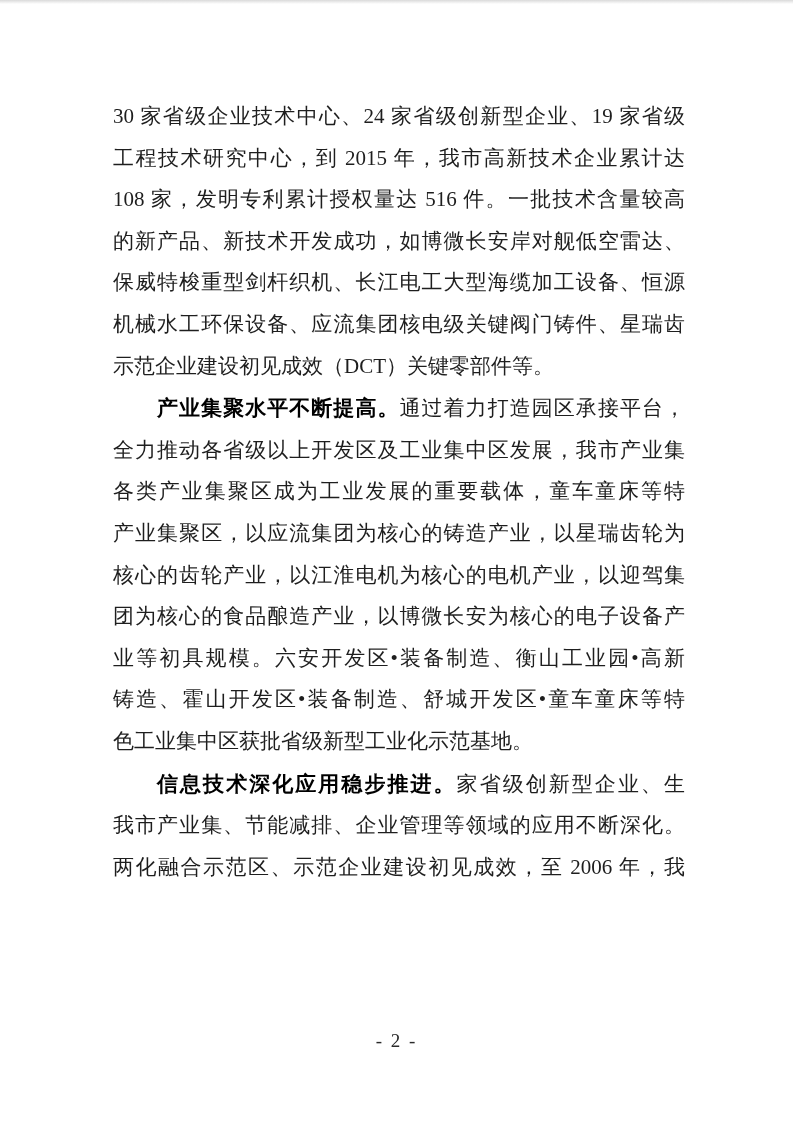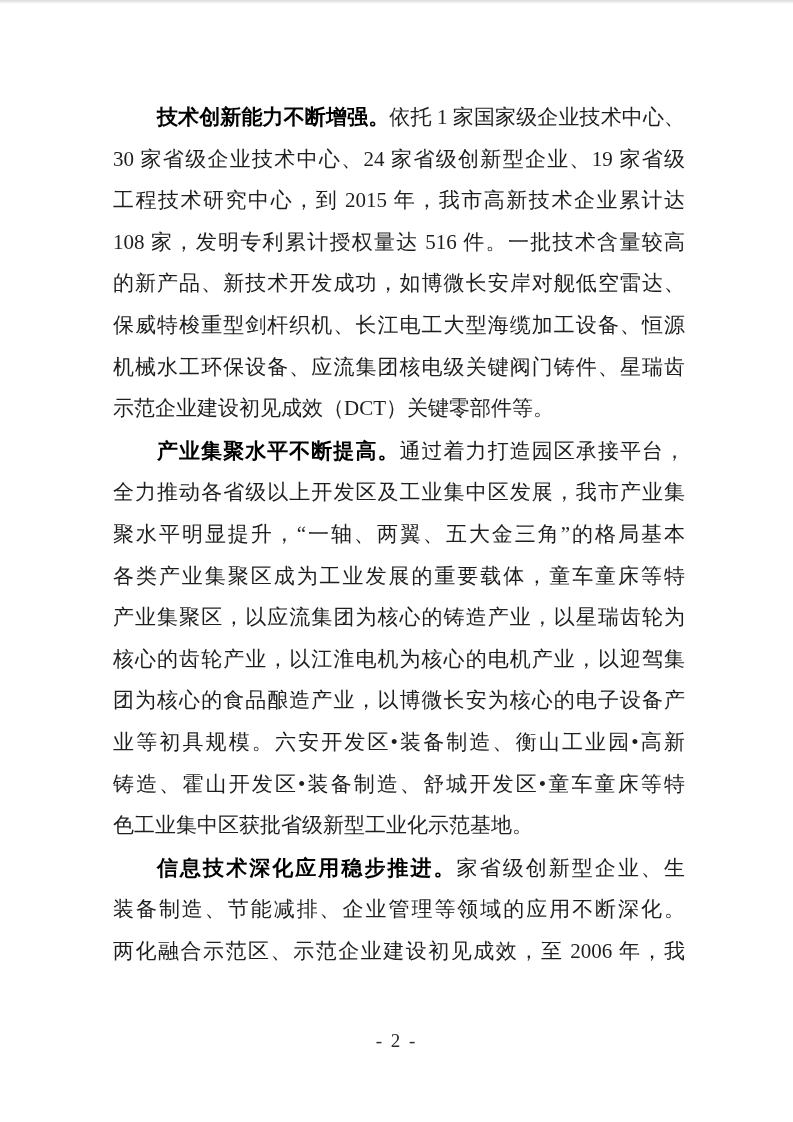--- a/index.html
+++ b/index.html
@@ -61,39 +61,37 @@
     font-family: "Liberation Serif", serif;
   }
 </style>
 </head>
 <body>
 
 <div class="page">
   <div class="scan-edge"></div>
 
   <div class="content">
-    <div class="line indent"><span class="lead">技术创新能力不断增强。</span><span>依托 1 家国家级企业技术中心、</span></div>
     <div class="line"><span>30 家省级企业技术中心、24 家省级创新型企业、19 家省级</span></div>
     <div class="line"><span>工程技术研究中心，到 2015 年，我市高新技术企业累计达</span></div>
     <div class="line"><span>108 家，发明专利累计授权量达 516 件。一批技术含量较高</span></div>
     <div class="line"><span>的新产品、新技术开发成功，如博微长安岸对舰低空雷达、</span></div>
     <div class="line"><span>保威特梭重型剑杆织机、长江电工大型海缆加工设备、恒源</span></div>
     <div class="line"><span>机械水工环保设备、应流集团核电级关键阀门铸件、星瑞齿</span></div>
     <div class="line end"><span>示范企业建设初见成效（DCT）关键零部件等。</span></div>
 
     <div class="line indent"><span class="lead">产业集聚水平不断提高。</span><span>通过着力打造园区承接平台，</span></div>
     <div class="line"><span>全力推动各省级以上开发区及工业集中区发展，我市产业集</span></div>
-    <div class="line"><span>聚水平明显提升，“一轴、两翼、五大金三角”的格局基本</span></div>
     <div class="line"><span>各类产业集聚区成为工业发展的重要载体，童车童床等特</span></div>
     <div class="line"><span>产业集聚区，以应流集团为核心的铸造产业，以星瑞齿轮为</span></div>
     <div class="line"><span>核心的齿轮产业，以江淮电机为核心的电机产业，以迎驾集</span></div>
     <div class="line"><span>团为核心的食品酿造产业，以博微长安为核心的电子设备产</span></div>
     <div class="line"><span>业等初具规模。六安开发区•装备制造、衡山工业园•高新</span></div>
     <div class="line"><span>铸造、霍山开发区•装备制造、舒城开发区•童车童床等特</span></div>
     <div class="line end"><span>色工业集中区获批省级新型工业化示范基地。</span></div>
 
     <div class="line indent"><span class="lead">信息技术深化应用稳步推进。</span><span>家省级创新型企业、生</span></div>
-    <div class="line"><span>装备制造、节能减排、企业管理等领域的应用不断深化。</span></div>
+    <div class="line"><span>我市产业集、节能减排、企业管理等领域的应用不断深化。</span></div>
     <div class="line"><span>两化融合示范区、示范企业建设初见成效，至 2006 年，我</span></div>
   </div>
 
   <div class="footer">- 2 -</div>
 </div>
 
 </body></html>

